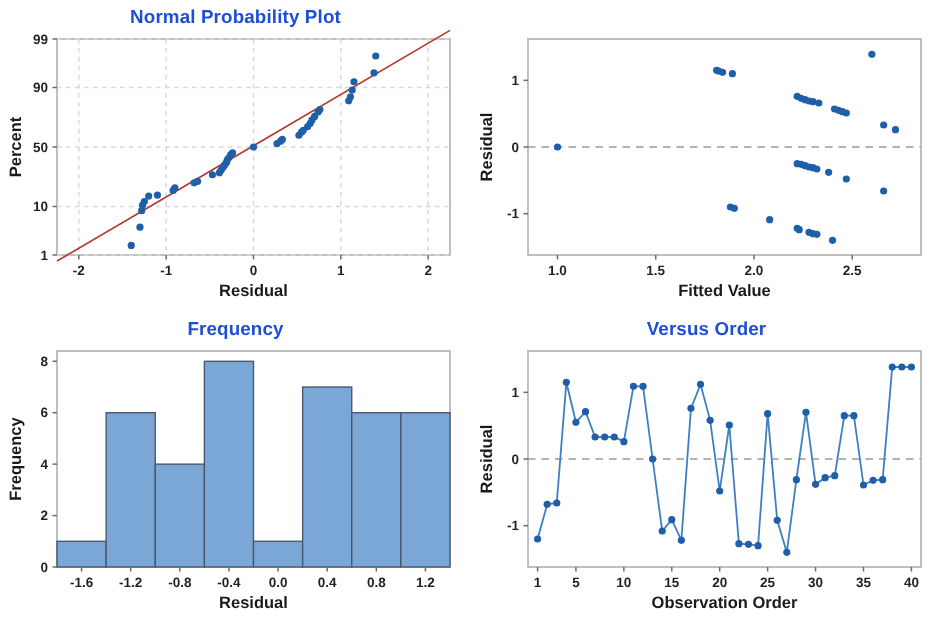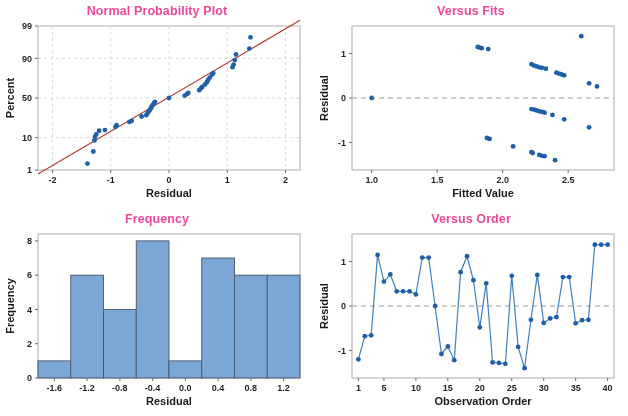--- a/index.html
+++ b/index.html
@@ -31,21 +31,21 @@
   #panel-order { left: 314px; top: 208px; }
 
   .panel-title {
     position: absolute;
     left: 0;
     top: 4px;
     width: 314px;
     text-align: center;
     font-size: 12.5px;
     font-weight: bold;
-    color: #ec4899;
+    color: #1d4ed8;
     letter-spacing: 0.1px;
   }
   .plot-svg {
     position: absolute;
     left: 0;
     top: 0;
   }
   .axis-title {
     font-size: 11px;
     font-weight: bold;
@@ -140,21 +140,20 @@
         <line x1="35" y1="58.33623619495671" x2="38" y2="58.33623619495671" stroke="#6b6b6b" stroke-width="1"></line>
         <text x="32" y="61.536236194956714" class="tick-label-bold" text-anchor="end">90</text>
         <line x1="35" y1="26" x2="38" y2="26" stroke="#6b6b6b" stroke-width="1"></line>
         <text x="32" y="29.2" class="tick-label-bold" text-anchor="end">99</text>
         <text x="169" y="197" class="axis-title" text-anchor="middle">Residual</text>
         <text x="14" y="98" class="axis-title" text-anchor="middle" transform="rotate(-90 14 98)">Percent</text>
       </svg>
   </div>
 
   <div class="panel" id="panel-fits">
-    <div class="panel-title">Versus Fits</div>
     <svg class="plot-svg" id="svg-fits" width="314" height="208">
         <rect x="38" y="26" width="262" height="144" fill="#ffffff" stroke="#b9b9b9" stroke-width="1.2"></rect>
         <line x1="38" y1="98" x2="300" y2="98" stroke="#9a9a9a" stroke-width="1" stroke-dasharray="5,4"></line>
         <g>
           <circle cx="57.650000000000006" cy="98" r="2.4" fill="#1f5fa9"></circle>
           <circle cx="163.76" cy="46.8888888888889" r="2.4" fill="#1f5fa9"></circle>
           <circle cx="165.07" cy="47.33333333333334" r="2.4" fill="#1f5fa9"></circle>
           <circle cx="167.69000000000003" cy="48.22222222222223" r="2.4" fill="#1f5fa9"></circle>
           <circle cx="174.24" cy="49.111111111111114" r="2.4" fill="#1f5fa9"></circle>
           <circle cx="172.92999999999998" cy="138" r="2.4" fill="#1f5fa9"></circle>

